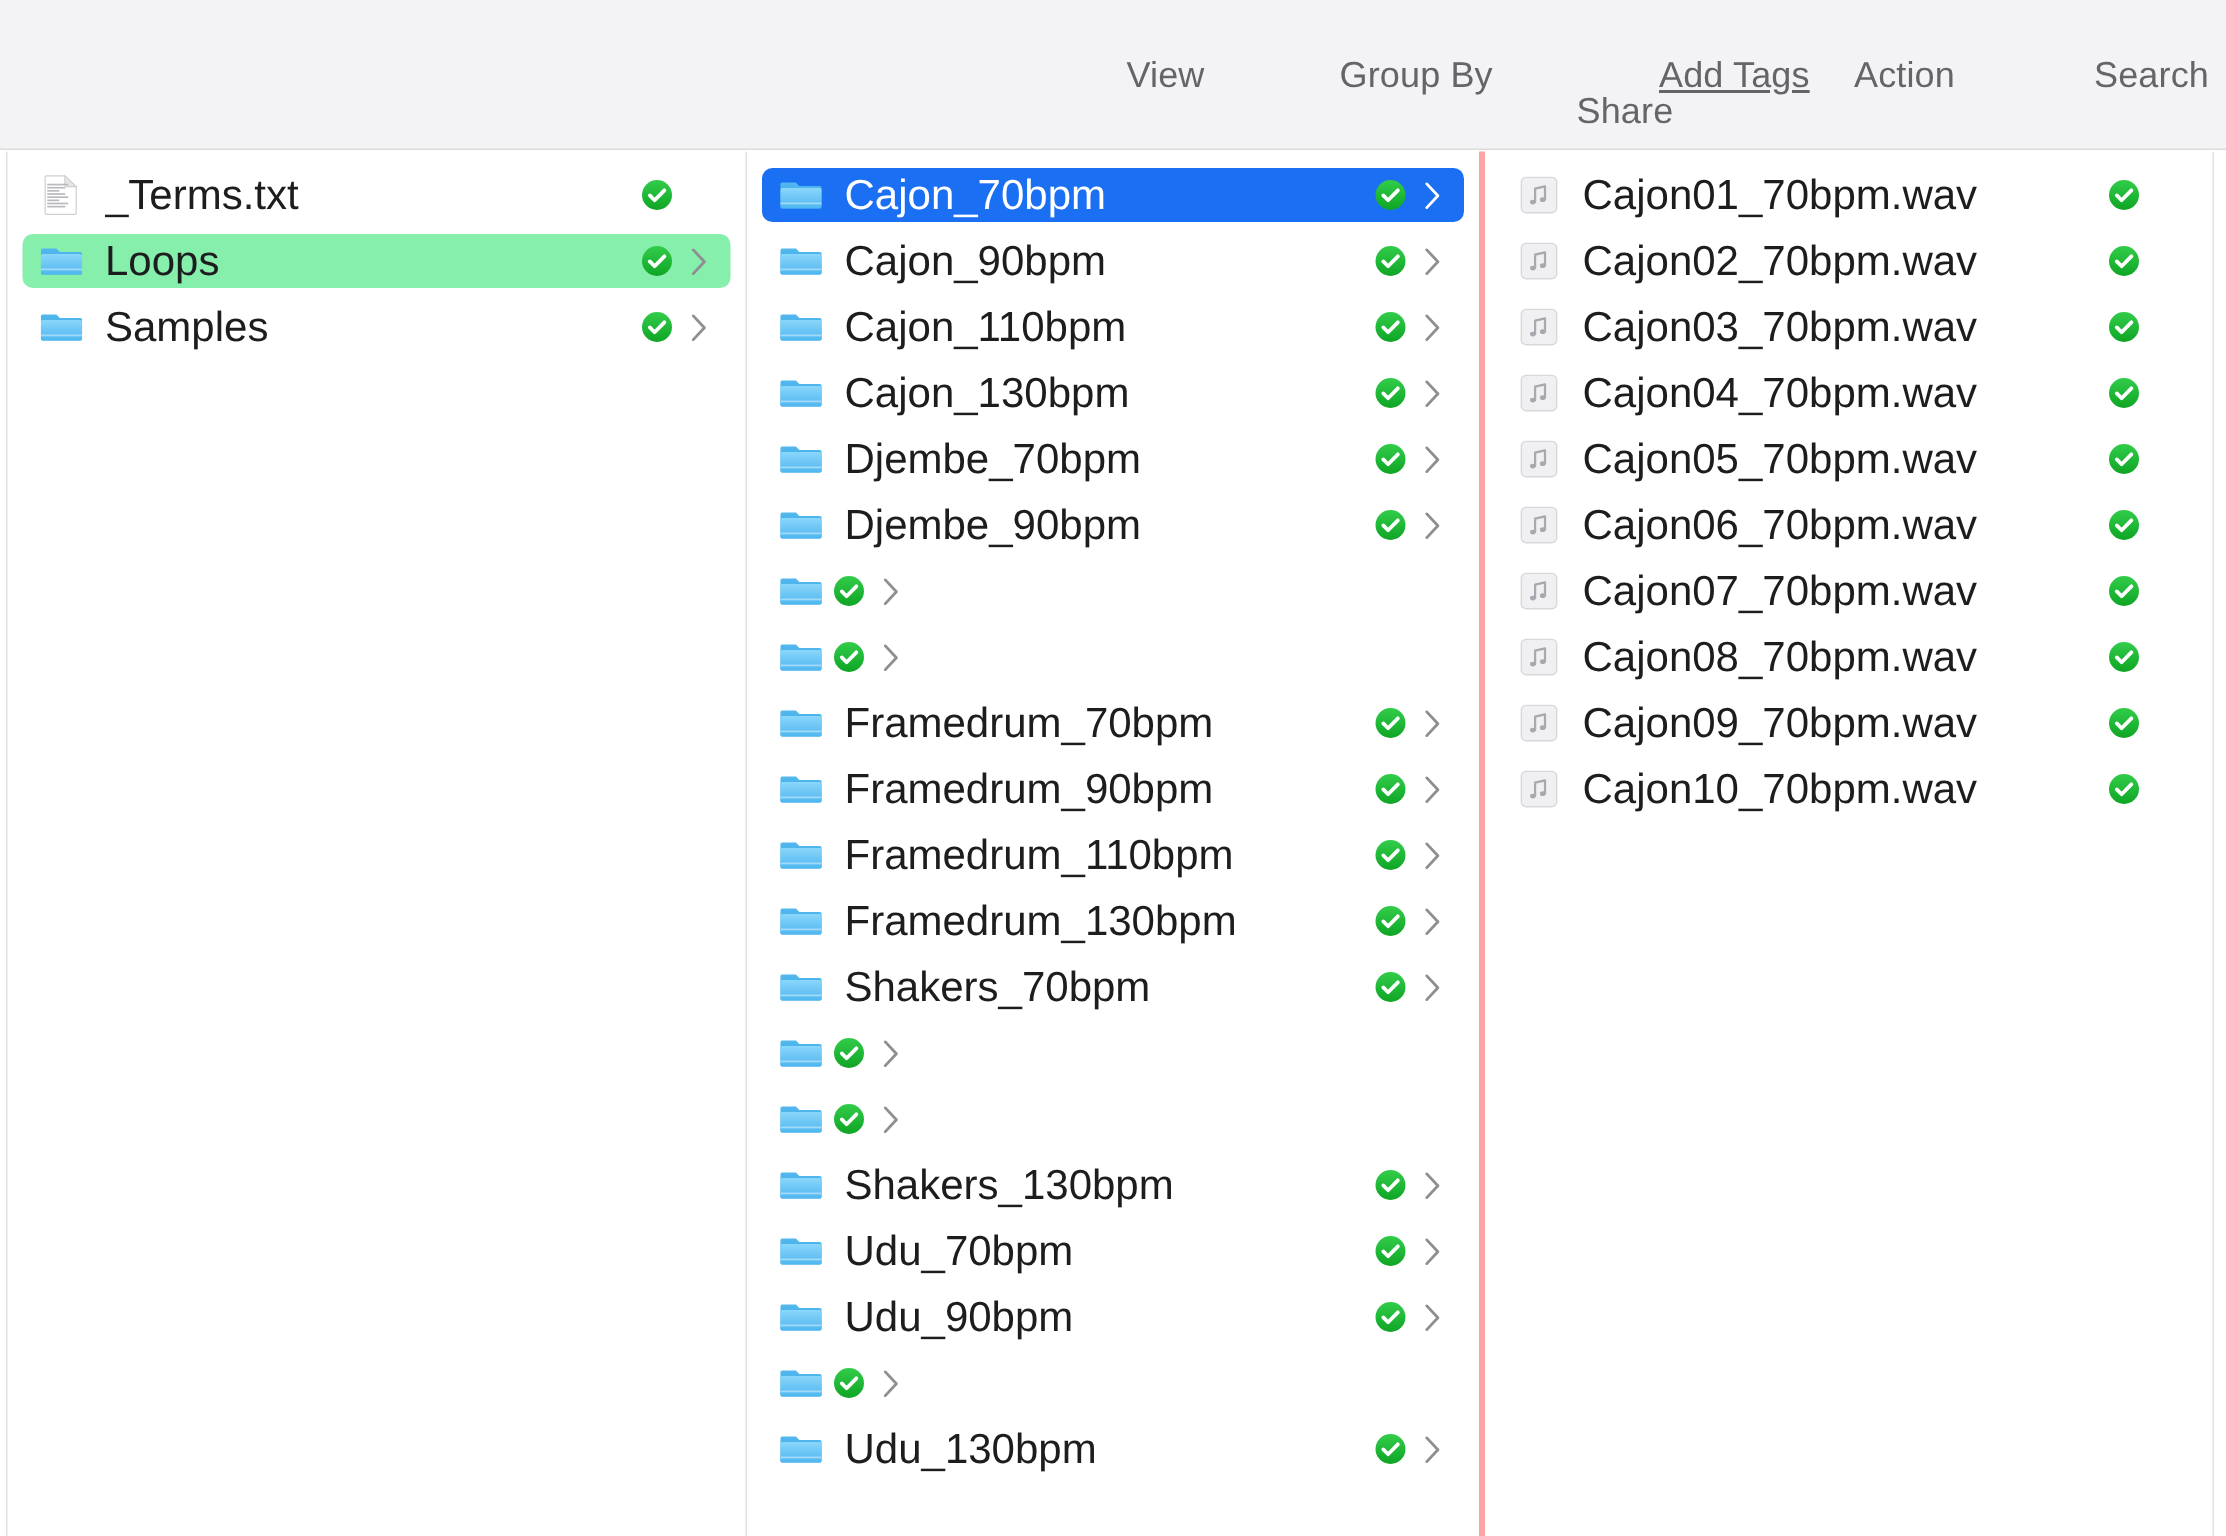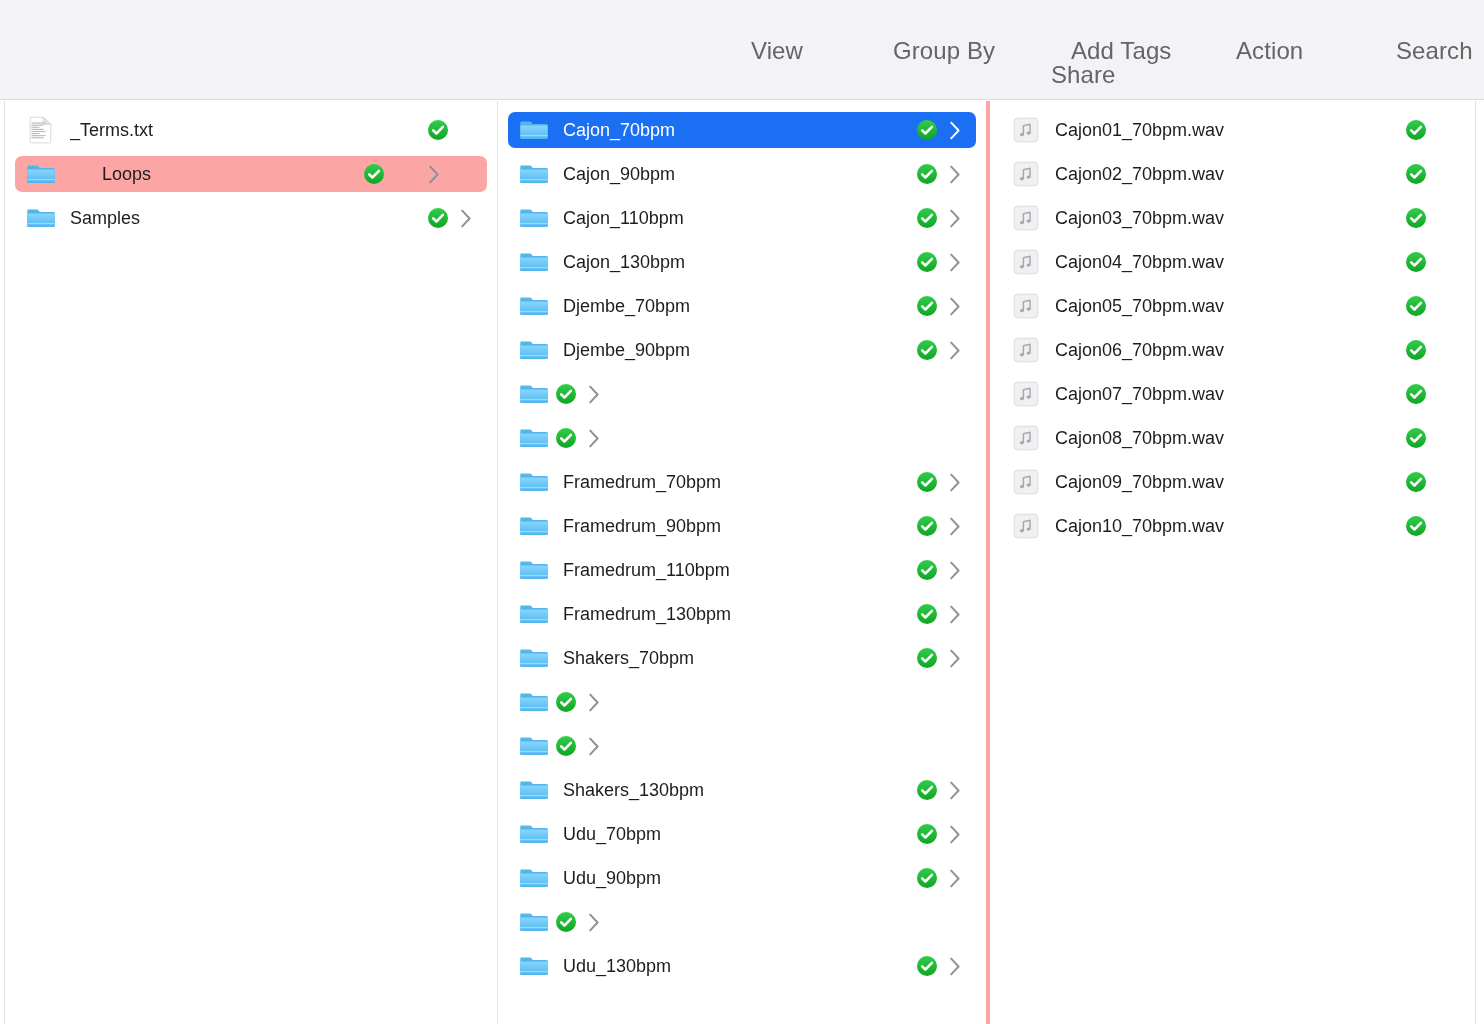--- a/index.html
+++ b/index.html
@@ -36,21 +36,21 @@
     top: 37px;
     font-size: 24px;
     color: #656568;
     letter-spacing: 0.1px;
     white-space: nowrap;
     line-height: 28px;
   }
   .tb-view      { left: 751px; }
   .tb-groupby   { left: 893px; }
   .tb-share     { left: 1051px; margin-top: 24px; }
-  .tb-addtags   { left: 1071px; }
+  .tb-addtags   { left: 1106px; text-decoration: underline; }
   .tb-action    { left: 1236px; }
   .tb-search    { left: 1396px; }
 
   
   .browser {
     position: absolute;
     left: 0; top: 101px;
     width: 1484px;
     height: 923px;
     background: #ffffff;
@@ -79,24 +79,24 @@
     position: relative;
     height: 36px;
     margin: 0 10px 8px 10px;
     border-radius: 7px;
     display: flex;
     align-items: center;
     padding: 0 8px 0 11px;
     box-sizing: border-box;
   }
   .row.sel-active { background: #1a6ff2; }
-  .row.sel-inactive { background: #fca5a5; gap: 32px; }
+  .row.sel-inactive { background: #86efac; }
 
   .row .name {
-    font-size: 18px;
+    font-size: 28px;
     color: #1d1d1f;
     line-height: 30px;
     white-space: nowrap;
     margin-left: 14px;
     flex: 1 1 auto;
     overflow: hidden;
   }
   .row.sel-active .name { color: #ffffff; }
 
   

